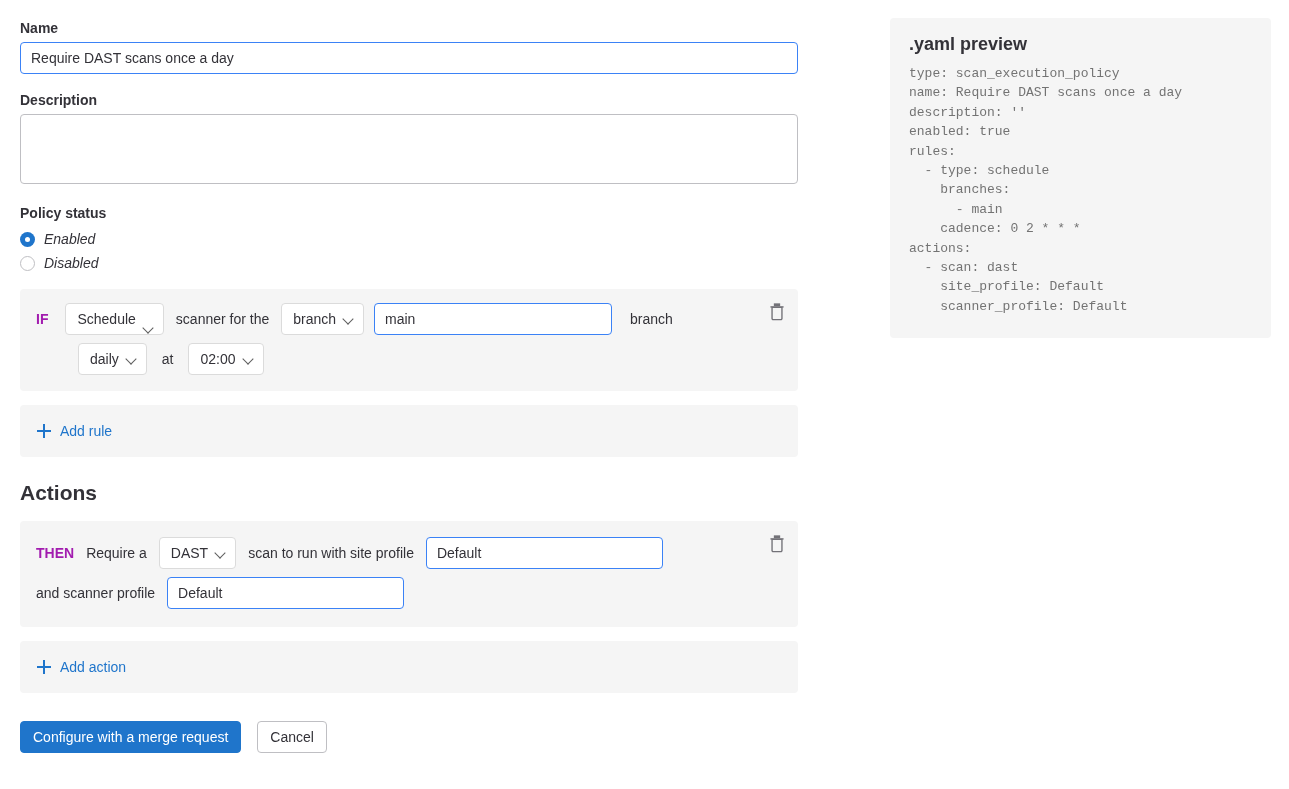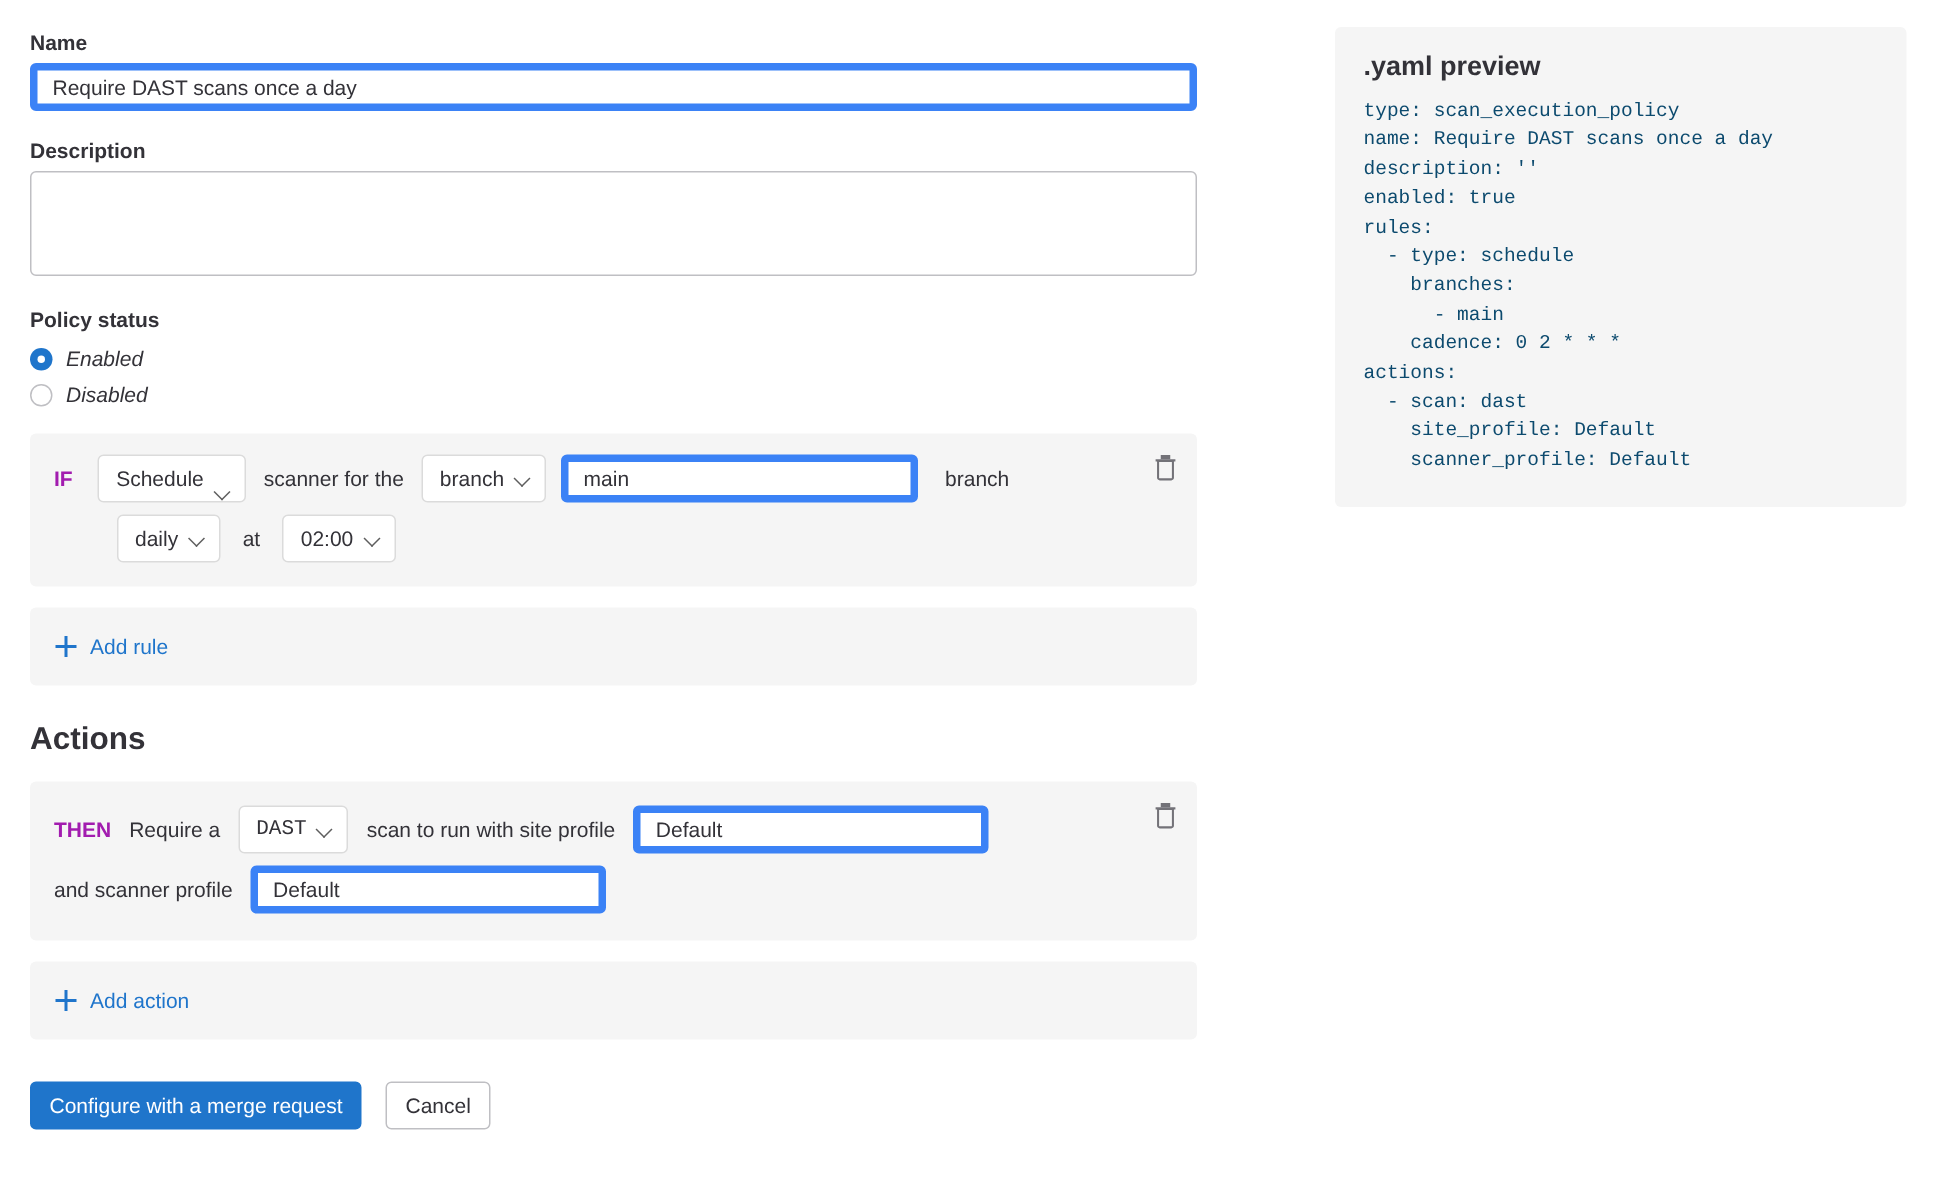--- a/index.html
+++ b/index.html
@@ -51,21 +51,21 @@
     color: #333238;
     line-height: 28px;
     margin: 0;
   }
 
   
   .text-input {
     box-sizing: border-box;
     width: 100%;
     height: 32px;
-    border: 5px solid #3b82f6;
+    border: 1px solid #3b82f6;
     border-radius: 4px;
     background: #fff;
     padding: 0 10px;
     font-family: "Liberation Sans", sans-serif;
     font-size: 14px;
     color: #333238;
     line-height: 30px;
     outline: none;
   }
   .textarea-input {
@@ -281,21 +281,21 @@
     font-size: 18px;
     font-weight: bold;
     color: #333238;
     line-height: 20px;
     margin: 0 0 10px 0;
   }
   .preview-code {
     font-family: "Liberation Mono", "DejaVu Sans Mono", monospace;
     font-size: 13px;
     line-height: 19.4px;
-    color: #0c4a6e;
+    color: #737373;
     white-space: pre;
     margin: 0;
   }
 </style>
 </head>
 <body>
 
 <div class="page">
 
   <div class="form-col">
@@ -364,21 +364,21 @@
         <span>Add rule</span>
       </span>
     </div>
 
     <h2 class="section-heading" style="margin-top:22px;">Actions</h2>
 
     <div class="card rule-card" style="margin-top:14px;padding-top:16px;padding-bottom:18px;">
       <div class="cond-row">
         <span class="kw">THEN</span>
         <span class="txt" style="margin-left:12px;">Require a</span>
-        <span class="dropdown" style="margin-left:12px;font-family:Liberation Mono, monospace;">
+        <span class="dropdown" style="margin-left:12px;">
           <span>DAST</span>
           <span class="chevron"></span>
         </span>
         <span class="txt" style="margin-left:12px;">scan to run with site profile</span>
         <input class="text-input" type="text" style="width: 237px; margin-left: 12px; flex: 0 0 auto;" value="Default">
       </div>
       <div class="cond-row" style="margin-top:8px;">
         <span class="txt">and scanner profile</span>
         <input class="text-input" type="text" style="width: 237px; margin-left: 12px; flex: 0 0 auto;" value="Default">
       </div>

